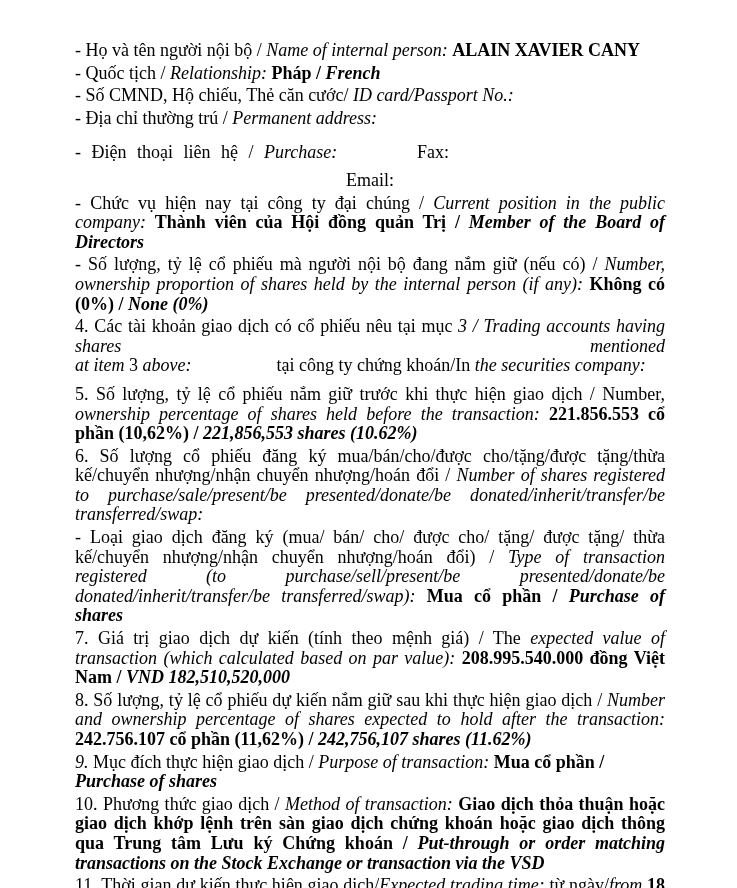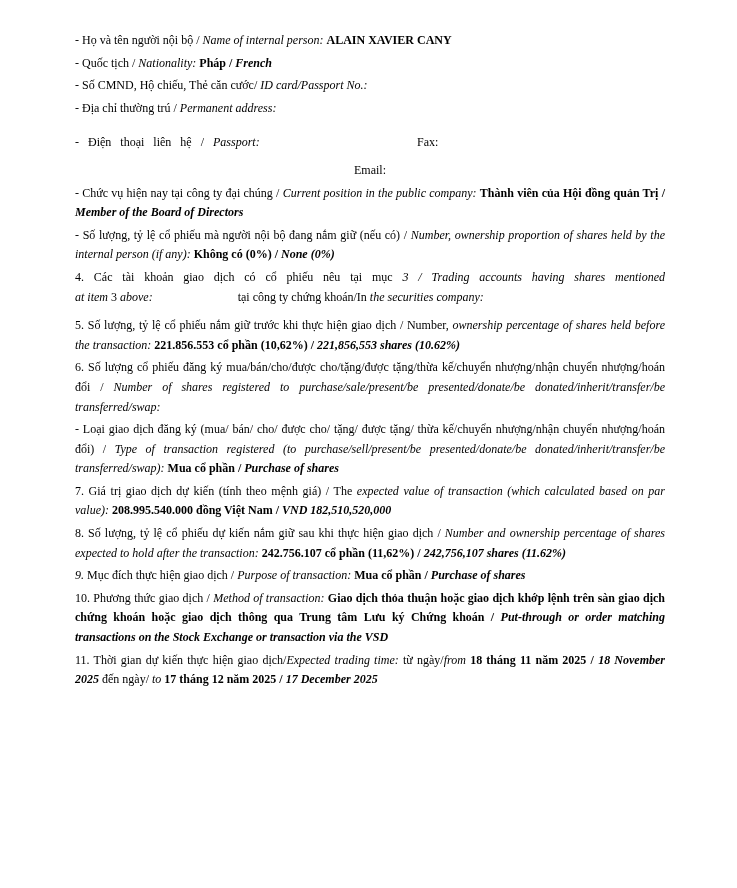--- a/index.html
+++ b/index.html
@@ -1,50 +1,50 @@
 <!DOCTYPE html>
 <html><head>
 <meta charset="utf-8">
 <style>
   html,body{margin:0;padding:0;}
   .page{
     position:relative;
     width:737px;height:888px;
     background:#ffffff;color:#000000;
     font-family:"Liberation Serif","DejaVu Serif",serif;
-    font-size:12px;line-height:19.6px;
+    font-size:18px;line-height:19.6px;
     overflow:hidden;
     box-sizing:border-box;
-    padding:28px 72px 10px 75px;
+    padding:38px 72px 10px 75px;
   }
   .para{margin:3px 0 0 0;text-align:justify;}
   .para.single{text-align:left;}
   .para.force-last{text-align:justify;text-align-last:justify;}
   .run-regular{font-style:normal;font-weight:normal;}
   .run-italic{font-style:italic;}
   .run-bold{font-weight:bold;}
   .run-bolditalic{font-weight:bold;font-style:italic;}
   .run-spacer{display:inline-block;width:85px;}
   .tel-line{position:relative;margin-top:15px;text-align:left;}
   .tel-left{word-spacing:6px;}
   .fax-label{position:absolute;left:342px;top:0;}
   .email-line{margin-top:8px;text-align:center;}
   .gap-before{margin-top:9px;}
 </style>
 </head>
 <body>
 
 <div class="page" style="background: rgb(255, 255, 255); color: rgb(0, 0, 0);">
   <div class="para single"><span class="run-regular">- Họ và tên người nội bộ / </span><span class="run-italic">Name of internal person: </span><span class="run-bold">ALAIN XAVIER CANY</span></div>
-  <div class="para single"><span class="run-regular">- Quốc tịch / </span><span class="run-italic">Nationality: </span><span class="run-bold">Pháp / </span><span class="run-bolditalic">French</span></div>
+  <div class="para single"><span class="run-regular">- Quốc tịch / </span><span class="run-italic">Relationship: </span><span class="run-bold">Pháp / </span><span class="run-bolditalic">French</span></div>
   <div class="para single"><span class="run-regular">- Số CMND, Hộ chiếu, Thẻ căn cước/ </span><span class="run-italic">ID card/Passport No.:</span></div>
   <div class="para single"><span class="run-regular">- Địa chỉ thường trú / </span><span class="run-italic">Permanent address:</span></div>
 
   <div class="para tel-line">
-    <span class="tel-left"><span class="run-regular">- Điện thoại liên hệ / </span><span class="run-italic">Passport:</span></span>
+    <span class="tel-left"><span class="run-regular">- Điện thoại liên hệ / </span><span class="run-italic">Purchase:</span></span>
     <span class="fax-label">Fax:</span>
   </div>
   <div class="para email-line">
     <span>Email:</span>
   </div>
 
   <div class="para"><span class="run-regular">- Chức vụ hiện nay tại công ty đại chúng / </span><span class="run-italic">Current position in the public company: </span><span class="run-bold">Thành viên của Hội đồng quản Trị / </span><span class="run-bolditalic">Member of the Board of Directors</span></div>
   <div class="para"><span class="run-regular">- Số lượng, tỷ lệ cổ phiếu mà người nội bộ đang nắm giữ (nếu có) / </span><span class="run-italic">Number, ownership proportion of shares held by the internal person (if any): </span><span class="run-bold">Không có (0%) / </span><span class="run-bolditalic">None (0%)</span></div>
 
   <div class="para force-last"><span class="run-regular">4. Các tài khoản giao dịch có cổ phiếu nêu tại mục </span><span class="run-italic">3 / Trading accounts having shares mentioned</span></div>

